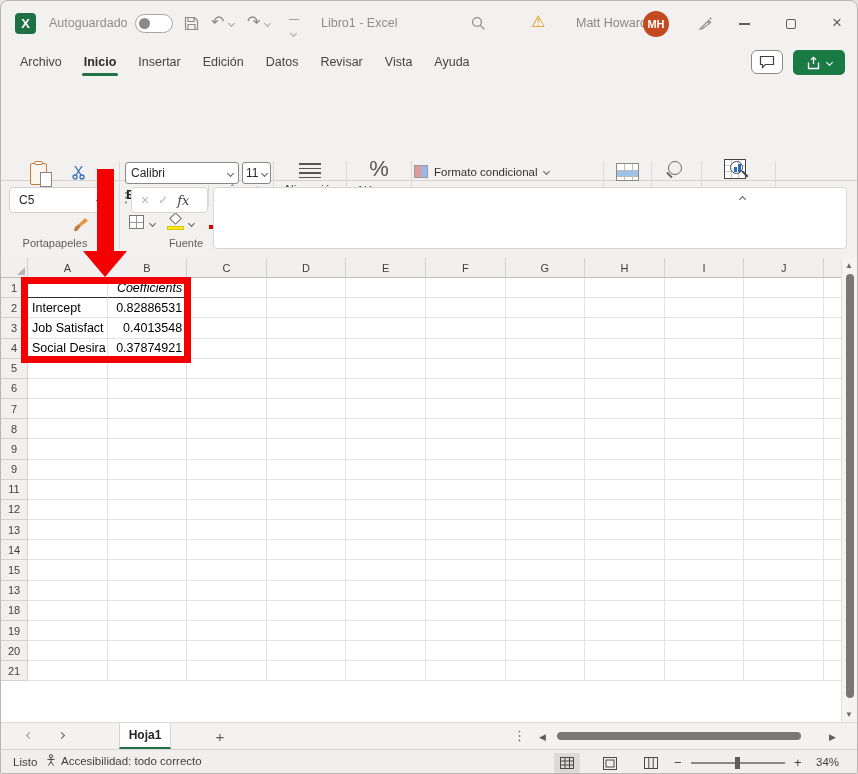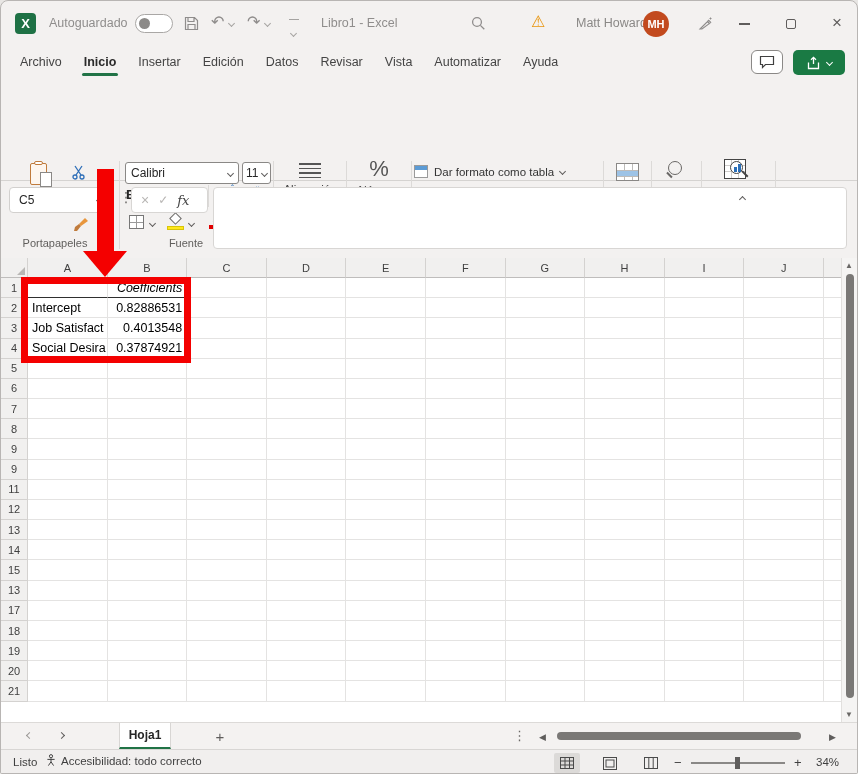--- a/index.html
+++ b/index.html
@@ -247,21 +247,20 @@
 
   <div id="tabsrow" class="abs">
     <div id="ribbon-tabs">
         <div class="rtab">Archivo</div>
         <div class="rtab active">Inicio</div>
         <div class="rtab">Insertar</div>
         <div class="rtab">Edición</div>
         <div class="rtab">Datos</div>
         <div class="rtab">Revisar</div>
         <div class="rtab">Vista</div>
-        <div class="rtab">Automatizar</div>
         <div class="rtab">Ayuda</div>
       </div>
     <div id="comment-button" class="abs">
       <svg width="16" height="14" viewBox="0 0 16 14">
           <path d="M1.5 1.5 h13 v8 h-8 l-3 3 v-3 h-2 z" fill="none" stroke="#404040" stroke-width="1.2"></path>
         </svg>
     </div>
     <div id="share-button" class="abs">
       <svg width="15" height="14" viewBox="0 0 15 14">
           <path d="M2.5 6.5 h-0 v6 h10 v-6" fill="none" stroke="#fff" stroke-width="1.3"></path>
@@ -341,20 +340,25 @@
 
     <div class="bigbtn" style="left:348px;top:82px;width:60px;">
       <span id="num-icon">%</span>
       <span class="biglabel">Número</span>
       <span class="chv"></span>
     </div>
     <div class="gsep" style="left:410px;"></div>
 
     <div id="styles-group" class="abs">
         <div class="style-item">
+          <span class="sic cf"></span>
+          <span class="lbl">Formato condicional</span>
+          <span class="chv"></span>
+        </div>
+        <div class="style-item">
           <span class="sic tbl"></span>
           <span class="lbl">Dar formato como tabla</span>
           <span class="chv"></span>
         </div>
         <div class="style-item">
           <span class="sic cs"></span>
           <span class="lbl">Estilos de celda</span>
           <span class="chv"></span>
         </div>
       </div>
@@ -645,34 +649,20 @@
         <div class="cell"></div>
         <div class="cell"></div>
         <div class="cell"></div>
         <div class="cell"></div>
         <div class="cell"></div>
         <div class="cell"></div>
         <div class="cell"></div>
         <div class="cellfill"></div>
       </div>
       <div class="grow">
-        <div class="rowhead">17</div>
-        <div class="cell"></div>
-        <div class="cell"></div>
-        <div class="cell"></div>
-        <div class="cell"></div>
-        <div class="cell"></div>
-        <div class="cell"></div>
-        <div class="cell"></div>
-        <div class="cell"></div>
-        <div class="cell"></div>
-        <div class="cell"></div>
-        <div class="cellfill"></div>
-      </div>
-      <div class="grow">
         <div class="rowhead">18</div>
         <div class="cell"></div>
         <div class="cell"></div>
         <div class="cell"></div>
         <div class="cell"></div>
         <div class="cell"></div>
         <div class="cell"></div>
         <div class="cell"></div>
         <div class="cell"></div>
         <div class="cell"></div>

